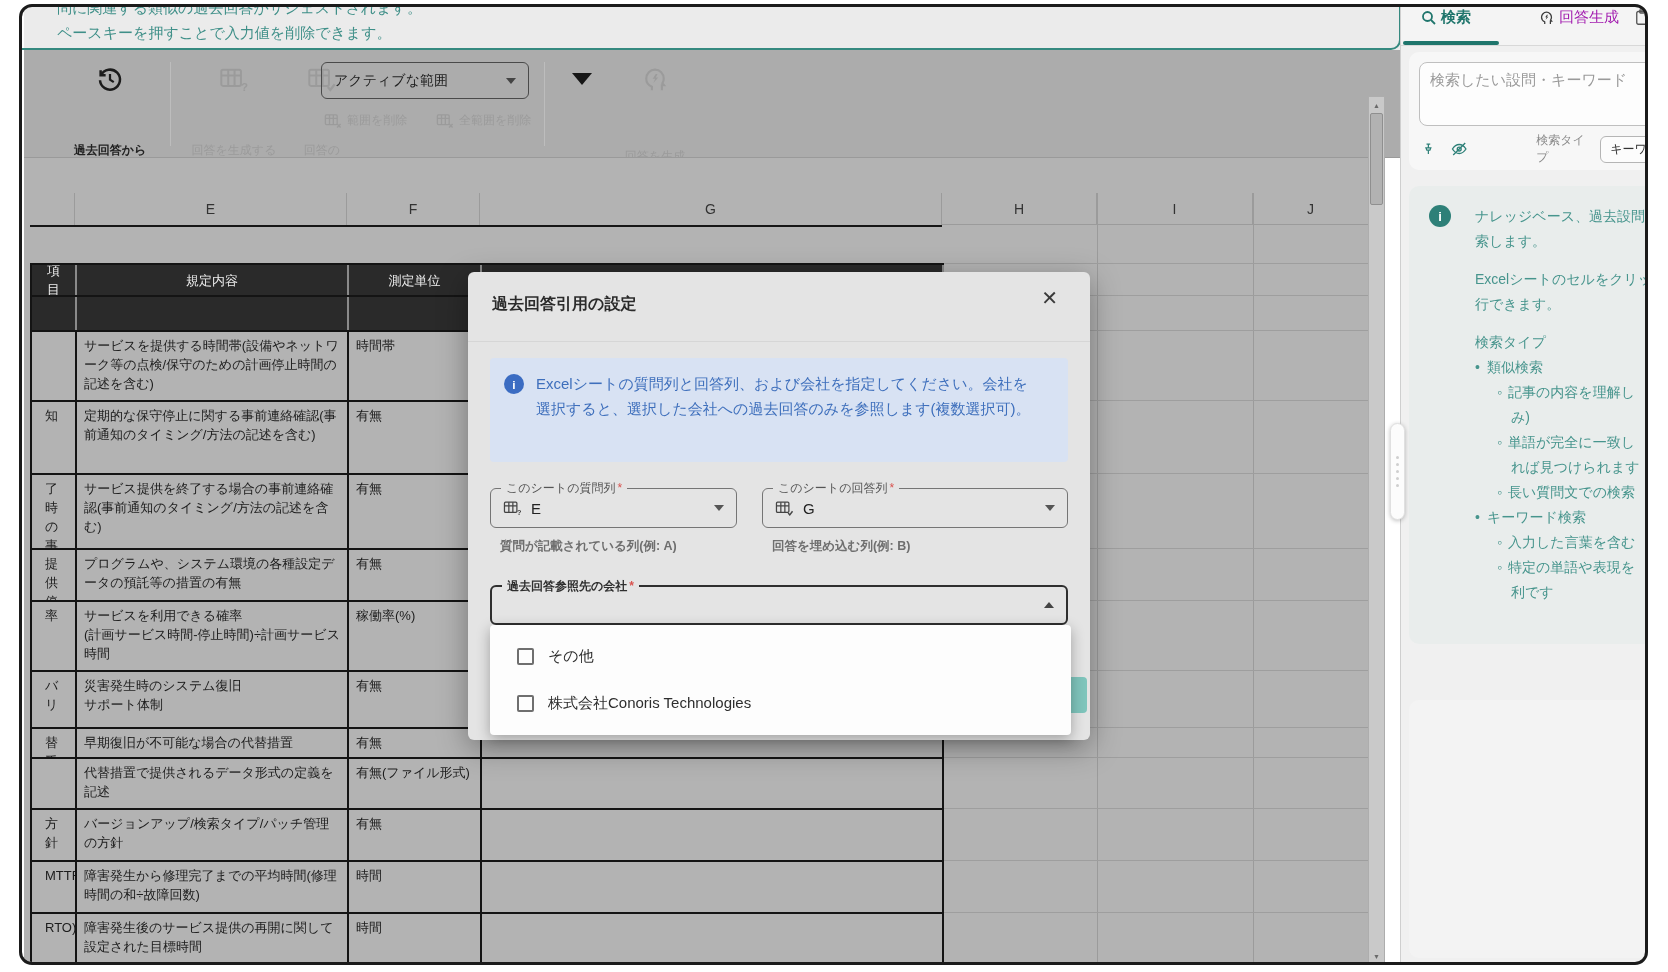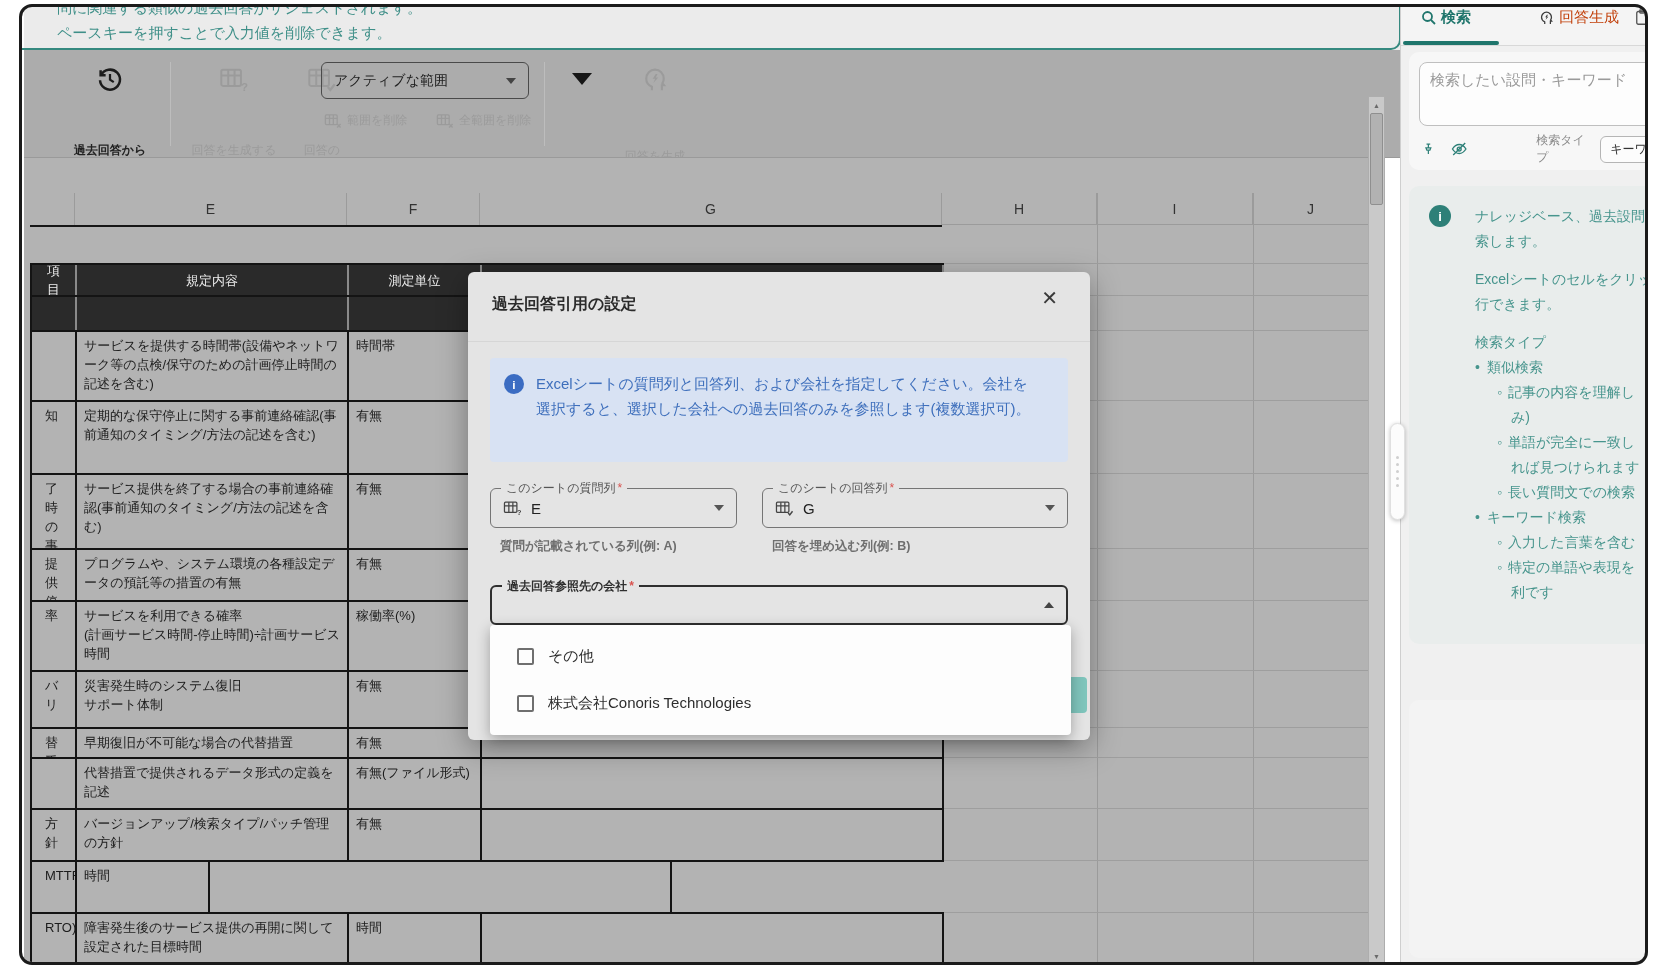--- a/index.html
+++ b/index.html
@@ -50,21 +50,21 @@
   .varrow { position:absolute; left:0; width:15px; height:14px; display:flex; align-items:center; justify-content:center; font-size:7px; color:#6a6a6a; cursor:pointer; }
   .vthumb { position:absolute; left:1px; top:16px; width:13px; height:92px; background:#b2b2b2; border:1px solid #8f8f8f; border-radius:2px; cursor:grab; }
   .pill { position:absolute; left:1390px; top:423px; width:15px; height:97px; background:#fcfcfc; border:1px solid #e0e0e0; border-radius:8px; box-shadow:0 1px 4px rgba(0,0,0,.25); display:flex; flex-direction:column; align-items:center; justify-content:center; gap:4px; cursor:col-resize; z-index:20; }
   .pill i { width:3px; height:3px; border-radius:50%; background:#cfcfcf; }
 
   
   .sidebar { position:absolute; left:1400px; top:0; width:268px; height:972px; background:#f0f0f0; border-left:1px solid #cfcfcf; }
   .tabbar { position:absolute; left:0; top:0; width:100%; height:46px; background:#f4f4f4; border-bottom:1px solid #d8d8d8; }
   .tab { position:absolute; top:8px; display:flex; align-items:center; gap:4px; font-size:15px; cursor:pointer; }
   .tab.active { color:#1f756c; font-weight:bold; }
-  .tab.idle { color:#c2410c; }
+  .tab.idle { color:#a21caf; }
   .tab-underline { position:absolute; left:2px; top:41px; width:96px; height:4px; background:#1f756c; border-radius:2px; }
   .card { position:absolute; left:8px; width:282px; border-radius:10px; }
   .search-card { top:52px; height:118px; background:#f7f7f7; }
   .search-box { position:absolute; left:10px; top:10px; width:262px; height:64px; background:#fdfdfd; border:1px solid #bfbfbf; border-radius:8px; resize:none; font-size:15px; padding:8px 10px; color:#333; font-family:"Liberation Sans","DejaVu Sans",sans-serif; }
   .search-box::placeholder { color:#9a9a9a; }
   .icon-row { position:absolute; left:12px; top:84px; width:260px; height:26px; display:flex; align-items:center; }
   .stype { font-size:12px; color:#8a8a8a; margin-left:68px; }
   .chip { margin-left:8px; border:1px solid #b5b5b5; background:#fcfcfc; border-radius:6px; padding:4px 9px; font-size:12px; color:#333; white-space:nowrap; cursor:pointer; }
   .info-card { top:186px; height:458px; background:#e9edec; padding:18px 14px 14px 14px; }
   .ip { position:relative; padding-left:52px; color:#47958d; font-size:14px; line-height:25px; }
@@ -280,20 +280,21 @@
             <div class="cell cg"></div>
       </div>
       <div class="row" style="height:52px">
         <div class="cell cd">方針</div>
             <div class="cell ce">バージョンアップ/検索タイプ/パッチ管理の方針</div>
             <div class="cell cf">有無</div>
             <div class="cell cg"></div>
       </div>
       <div class="row" style="height:52px">
         <div class="cell cd">MTTR)</div>
+            <div class="cell ce">障害発生から修理完了までの平均時間(修理時間の和÷故障回数)</div>
             <div class="cell cf">時間</div>
             <div class="cell cg"></div>
       </div>
       <div class="row" style="height:53px">
         <div class="cell cd">RTO)</div>
             <div class="cell ce">障害発生後のサービス提供の再開に関して設定された目標時間</div>
             <div class="cell cf">時間</div>
             <div class="cell cg"></div>
       </div>
     </div>

